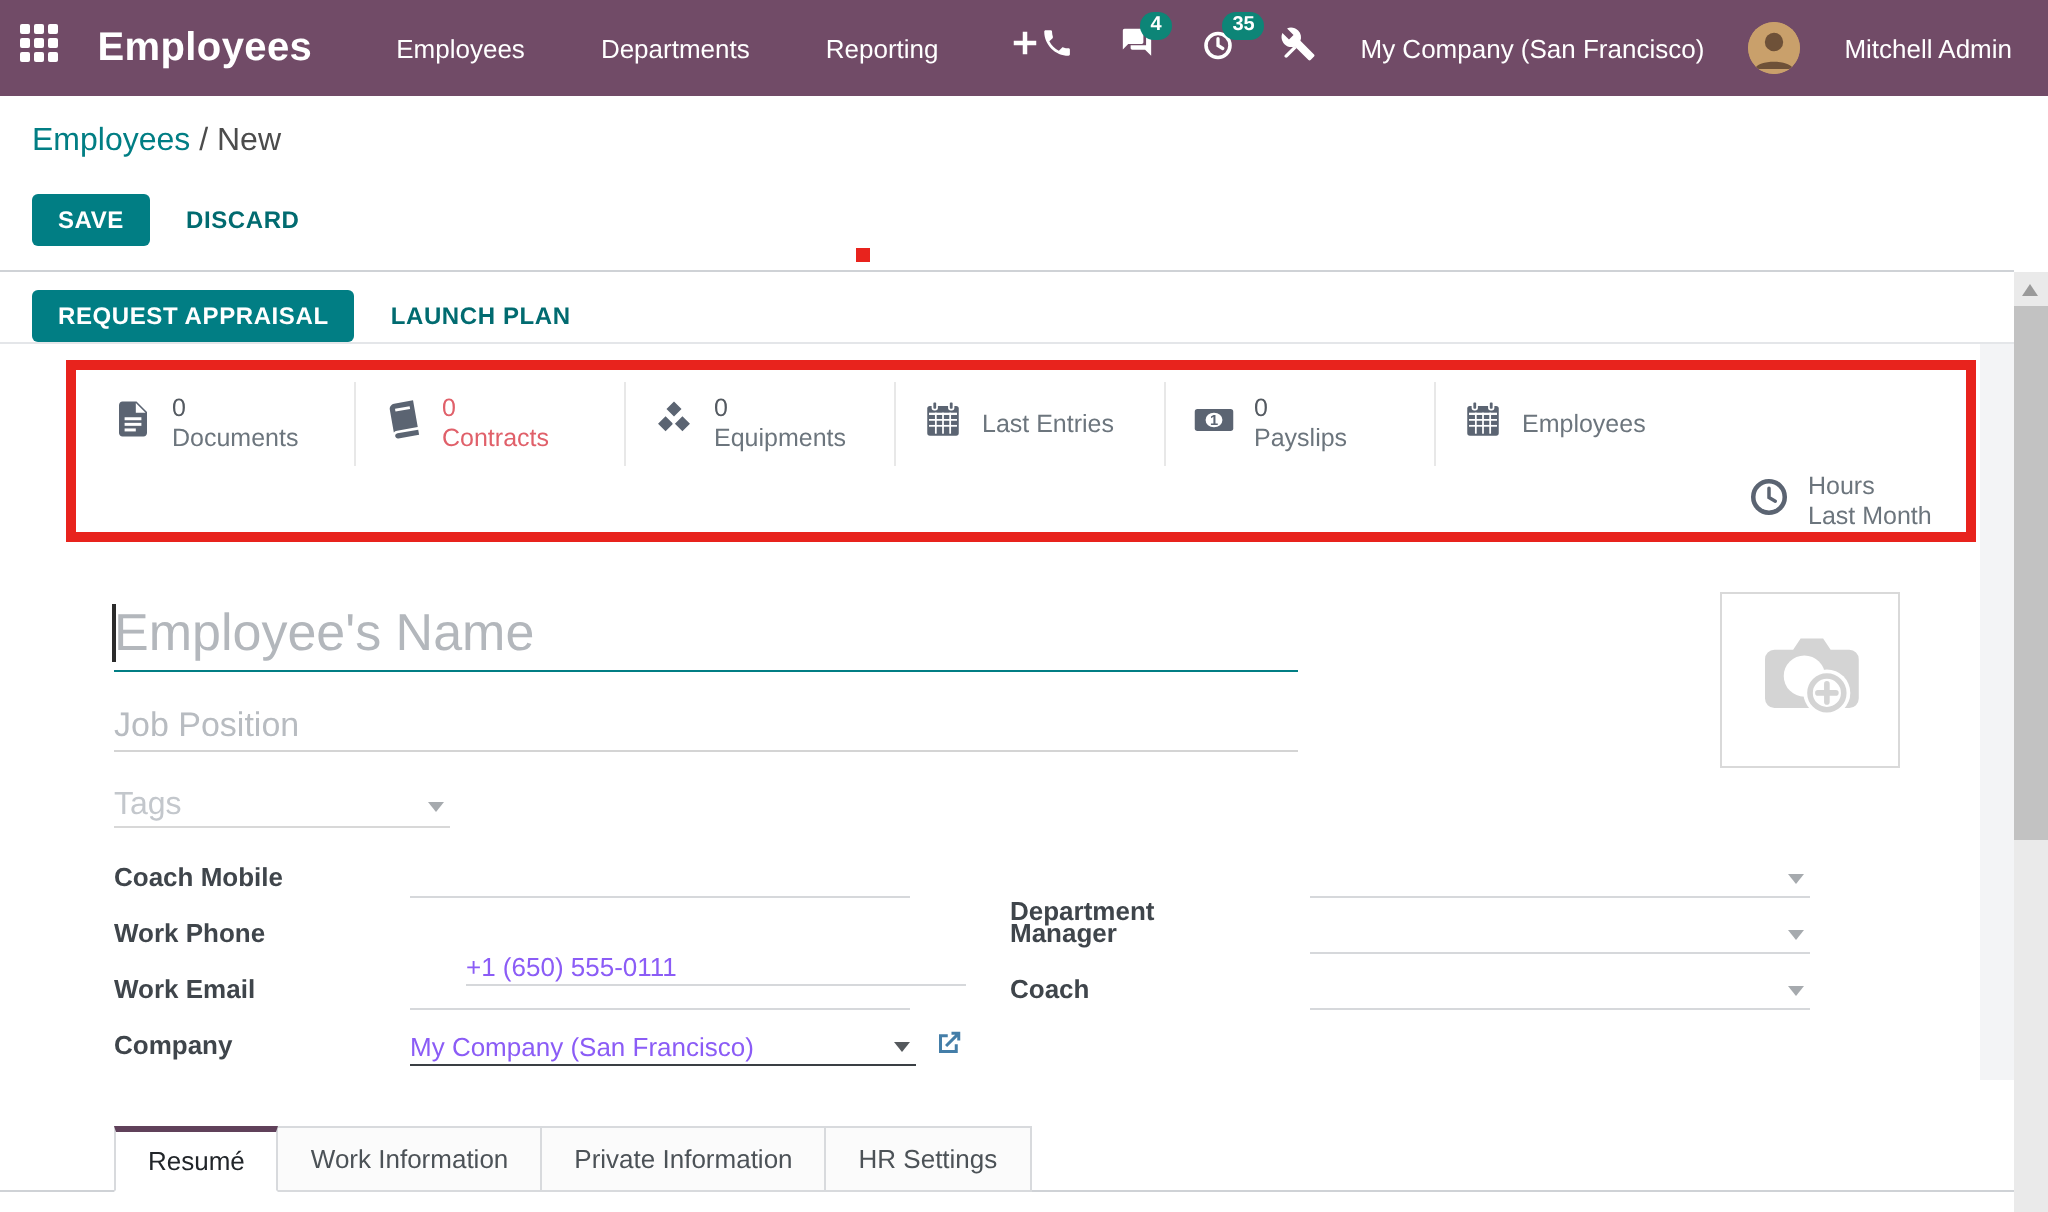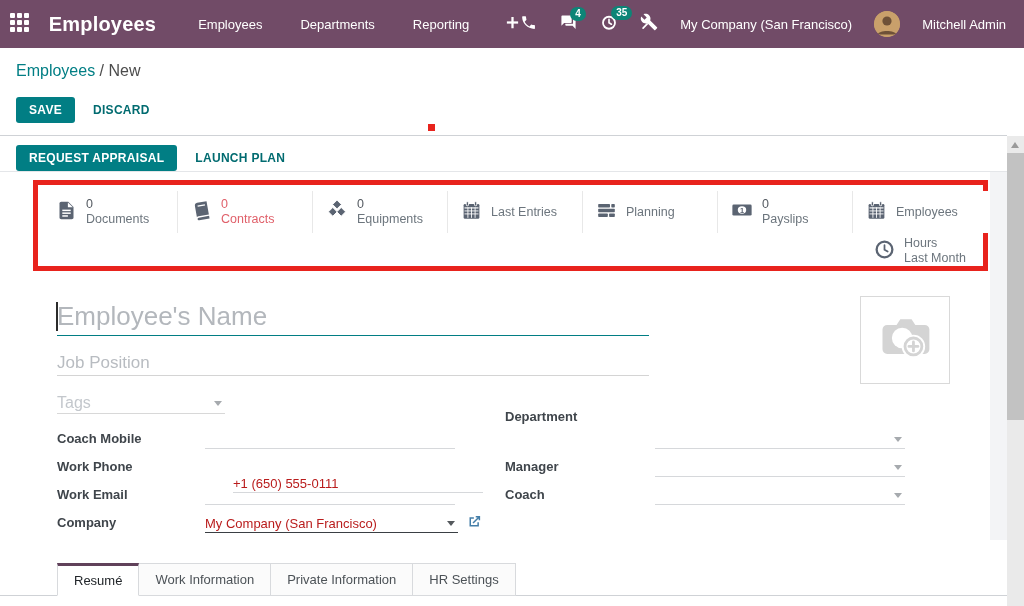--- a/index.html
+++ b/index.html
@@ -46,21 +46,21 @@
   .stat-btn:last-child { border-right: none; }
   .stat-txt { font-size: 12.5px; line-height: 15px; }
   .stat-count { color: #545a61; }
   .stat-label { color: #6c757d; }
   .stat-btn.danger .stat-count, .stat-btn.danger .stat-label { color: #e0606a; }
   .stat-hours { position: absolute; left: 823px; top: 48px; width: 127px; height: 36px;
     display: flex; align-items: center; gap: 9px; padding-left: 13px; cursor: pointer; }
 
   
   .fld-input { border: none; outline: none; background: transparent; width: 100%;
-    font-family: "Liberation Sans", sans-serif; color: #b91c1c; }
+    font-family: "Liberation Sans", sans-serif; color: #8b5cf6; }
   .name-wrap { position: absolute; left: 57px; top: 298px; width: 592px; border-bottom: 1px solid #017e84; }
   .name-wrap input { font-size: 26px; height: 37px; }
   .name-wrap input::placeholder { color: #b3b7bc; }
   .text-caret { position: absolute; left: 56px; top: 302px; width: 1.5px; height: 29px; background: #2b2b2b; }
   .job-wrap { position: absolute; left: 57px; top: 350px; width: 592px; border-bottom: 1px solid #d4d4d4; }
   .job-wrap input { font-size: 17px; height: 25px; }
   .job-wrap input::placeholder { color: #b8bcc1; }
   .tags-wrap { position: absolute; left: 57px; top: 393px; width: 168px; border-bottom: 1px solid #d8d8d8; }
   .tags-wrap input { font-size: 16px; height: 20px; }
   .tags-wrap input::placeholder { color: #c3c7cc; }
@@ -254,34 +254,20 @@
                 <rect x="15.6" y="8.4" width="1" height="12"></rect>
               </g>
             </svg>
         </span>
         <div class="stat-txt">
             <div class="stat-label">Last Entries</div>
           </div>
       </div>
       <div class="stat-btn">
         <span>
-          <svg width="21" height="21" viewBox="0 0 24 24" fill="#5b6472">
-              <rect x="2.5" y="4.5" width="13.5" height="4" rx=".8"></rect>
-              <rect x="17.5" y="4.5" width="4" height="4" rx=".8"></rect>
-              <rect x="2.5" y="10" width="19" height="4" rx=".8"></rect>
-              <rect x="2.5" y="15.5" width="11" height="4" rx=".8"></rect>
-              <rect x="15" y="15.5" width="6.5" height="4" rx=".8"></rect>
-            </svg>
-        </span>
-        <div class="stat-txt">
-            <div class="stat-label">Planning</div>
-          </div>
-      </div>
-      <div class="stat-btn">
-        <span>
           <svg width="22" height="22" viewBox="0 0 24 24">
               <rect x="1.5" y="6" width="21" height="12" rx="1.5" fill="#5b6472"></rect>
               <ellipse cx="12" cy="12" rx="4.6" ry="4" fill="#fff"></ellipse>
               <text x="12" y="14.8" font-size="8" font-weight="bold" text-anchor="middle" fill="#5b6472" font-family="Liberation Sans, sans-serif">1</text>
             </svg>
         </span>
         <div class="stat-txt">
             <div class="stat-count">0</div>
             <div class="stat-label">Payslips</div>
           </div>
@@ -350,21 +336,21 @@
     <input class="fld-input" type="text" value="My Company (San Francisco)" style="">
     <span class="caret-down caret-dark"></span>
   </div>
   <span class="ext-link">
     <svg width="15" height="15" viewBox="0 0 24 24" fill="#447ea8">
         <path d="M14 3h7v7h-2.4V7.1l-8.1 8.1-1.7-1.7 8.1-8.1H14z"></path>
         <path d="M4 5h7v2.4H6.4v10.2h10.2V13H19v7H4z"></path>
       </svg>
   </span>
 
-  <div class="fld-label" style="left:505px; top:409px;">Department</div>
+  <div class="fld-label" style="left:505px; top:448px;">Department</div>
   <div class="fld-wrap" style="left:655px; top:430px;">
     <input class="fld-input" type="text" value="" style="">
     <span class="caret-down"></span>
   </div>
   <div class="fld-label" style="left:505px; top:459px;text-align:center;">Manager</div>
   <div class="fld-wrap" style="left:655px; top:458px;">
     <input class="fld-input" type="text" value="" style="">
     <span class="caret-down"></span>
   </div>
   <div class="fld-label" style="left:505px; top:487px;">Coach</div>

